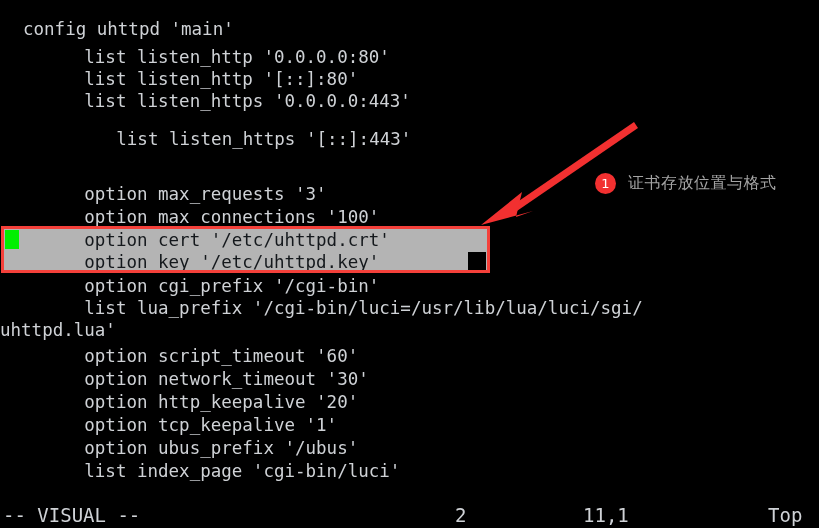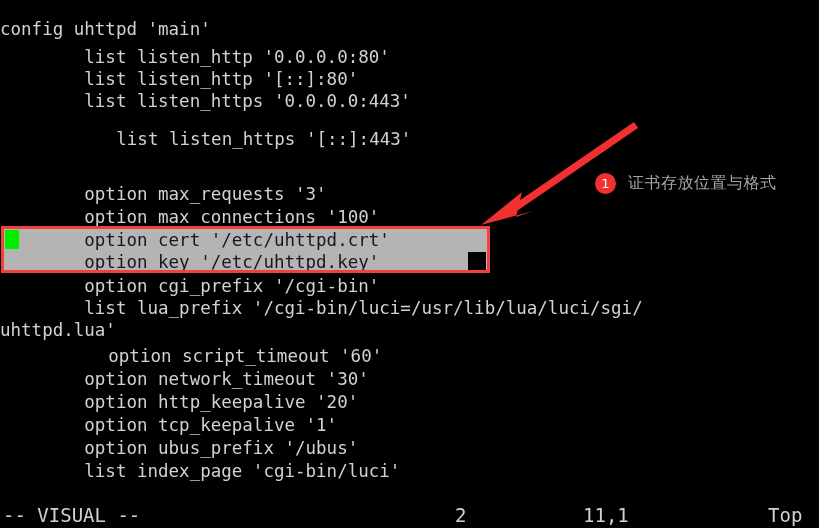--- a/index.html
+++ b/index.html
@@ -133,33 +133,33 @@
 </style>
 </head>
 <body>
 
 <div id="screen">
 
   <div class="selband" style="left:4px; top:229px; width:483px; height:22px;"></div>
   <div class="selband" style="left:4px; top:251px; width:483px; height:21px;"></div>
 
   <div class="term">
-    <div class="line" style="top:18px;">config uhttpd 'main'</div>
+    <div class="line" style="top:18px;padding-left:23px;">config uhttpd 'main'</div>
     <div class="line" style="top:46px;">        list listen_http '0.0.0.0:80'</div>
     <div class="line" style="top:68px;">        list listen_http '[::]:80'</div>
     <div class="line" style="top:90px;">        list listen_https '0.0.0.0:443'</div>
     <div class="line" style="top:128px;padding-left:32px;">        list listen_https '[::]:443'</div>
     <div class="line" style="top:183px;">        option max_requests '3'</div>
     <div class="line" style="top:206px;">        option max connections '100'</div>
     <div class="line" style="top:229px; color:#14181c;">        option cert '/etc/uhttpd.crt'</div>
     <div class="line" style="top:251px; color:#14181c;">        option key '/etc/uhttpd.key'</div>
     <div class="line" style="top:275px;">        option cgi_prefix '/cgi-bin'</div>
     <div class="line" style="top:297px;">        list lua_prefix '/cgi-bin/luci=/usr/lib/lua/luci/sgi/</div>
     <div class="line" style="top:319px;">uhttpd.lua'</div>
-    <div class="line" style="top:345px;padding-left:24px;">        option script_timeout '60'</div>
+    <div class="line" style="top:345px;">        option script_timeout '60'</div>
     <div class="line" style="top:368px;">        option network_timeout '30'</div>
     <div class="line" style="top:391px;">        option http_keepalive '20'</div>
     <div class="line" style="top:414px;">        option tcp_keepalive '1'</div>
     <div class="line" style="top:437px;">        option ubus_prefix '/ubus'</div>
     <div class="line" style="top:460px;">        list index_page 'cgi-bin/luci'</div>
   </div>
 
   <div class="cursor-green"></div>
   <div class="cursor-black"></div>
 

